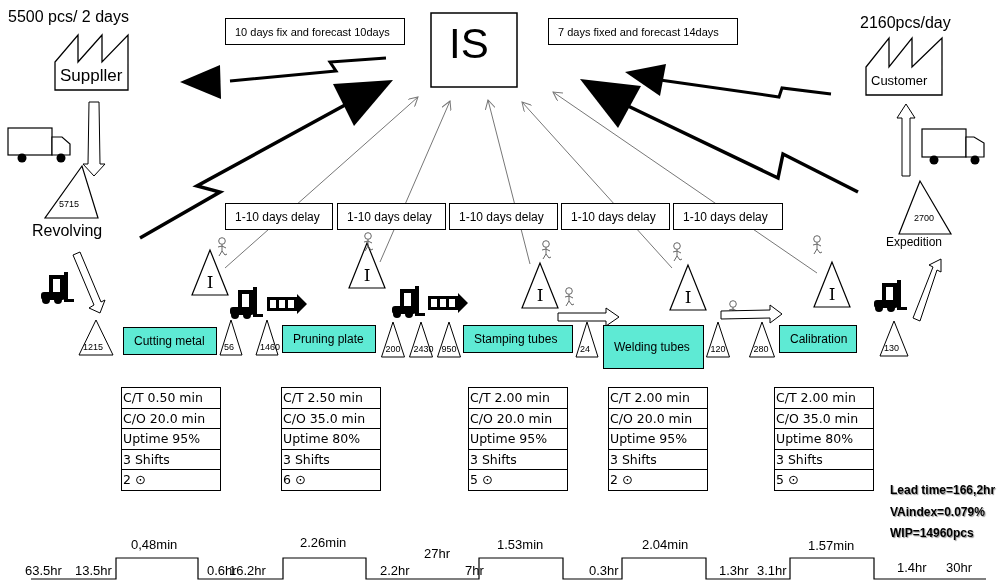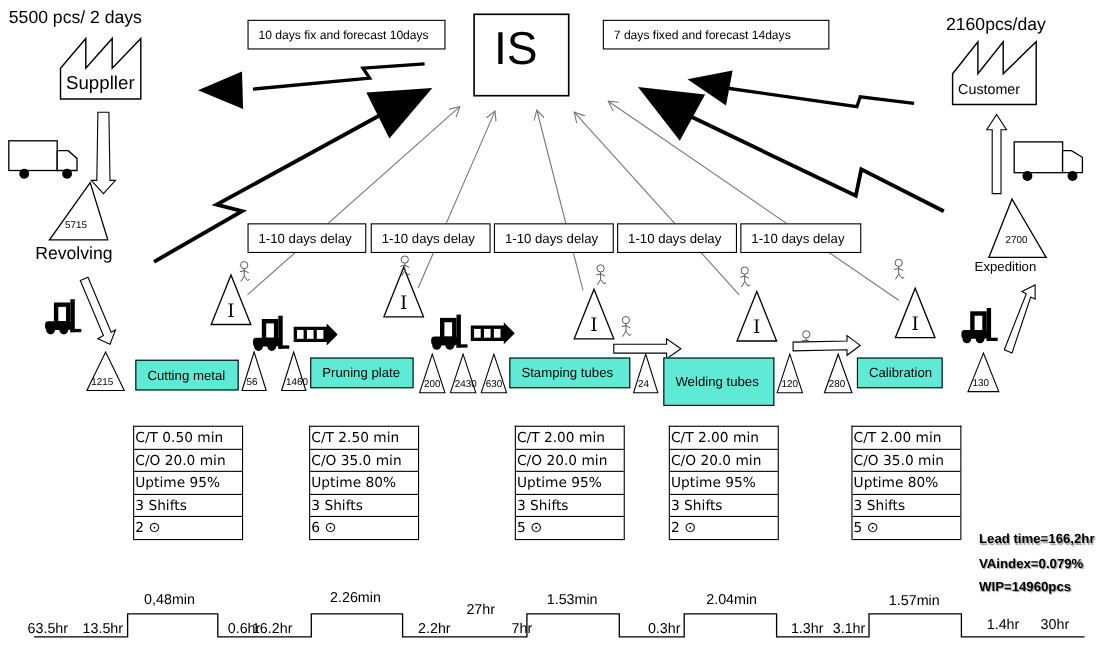--- a/index.html
+++ b/index.html
@@ -241,21 +241,21 @@
 
 <div class="txt" style="left:8px;top:8px;font-size:16px;">5500 pcs/ 2 days</div>
 <div class="txt" style="left:60px;top:66px;font-size:17px;text-align:right;">Suppller</div>
 
 <div class="txt" style="left:860px;top:14px;font-size:16px;">2160pcs/day</div>
 <div class="txt" style="left:871px;top:73px;font-size:13px;">Customer</div>
 
 <div class="boxlbl" style="left:225px;top:18px;width:180px;height:27px;">
   <span>10 days fix and  forecast 10days</span>
 </div>
-<div class="boxlbl" style="left:548px;top:18px;width:206px;height:27px;">
+<div class="boxlbl" style="left:548px;top:18px;width:190px;height:27px;">
   <span>7 days fixed and  forecast 14days</span>
 </div>
 
 <div class="txt" style="left:449px;top:20px;font-size:42px;font-weight:300;">IS</div>
 
 <div class="tri-num" style="left:59px;top:199px;">5715</div>
 <div class="txt" style="left:32px;top:222px;font-size:16px;">Revolving</div>
 <div class="tri-num" style="left:914px;top:213px;">2700</div>
 <div class="txt" style="left:886px;top:235px;font-size:12px;">Expedition</div>
 
@@ -290,21 +290,21 @@
 <div class="proc" style="left:779px;top:325px;width:78px;height:28px;">
     <span>Calibration</span>
   </div>
 
 <div id="inv-labels">
     <div class="tri-num" style="left: 83px; top: 342px;">1215</div>
     <div class="tri-num" style="left: 224px; top: 342px;">56</div>
     <div class="tri-num" style="left: 260px; top: 342px;">1460</div>
     <div class="tri-num" style="left: 385.5px; top: 344px;">200</div>
     <div class="tri-num" style="left: 413.5px; top: 344px;">2430</div>
-    <div class="tri-num" style="left: 441.5px; top: 344px;">630</div>
+    <div class="tri-num" style="left: 441.5px; top: 344px;">950</div>
     <div class="tri-num" style="left: 580px; top: 344px;">24</div>
     <div class="tri-num" style="left: 710.5px; top: 344px;">120</div>
     <div class="tri-num" style="left: 753.5px; top: 344px;">280</div>
     <div class="tri-num" style="left: 884px; top: 343px;">130</div>
   </div>
 
 <div id="databoxes">
     <div class="databox" style="left: 121px; top: 387px;">
       <div class="row">C/T  0.50 min</div>
       <div class="row">C/O  20.0 min</div>

